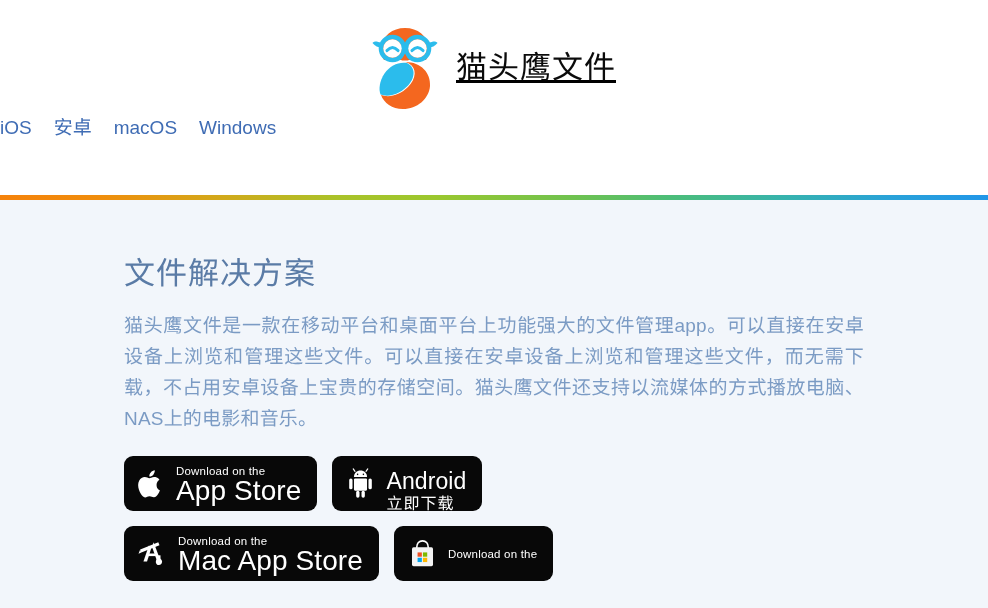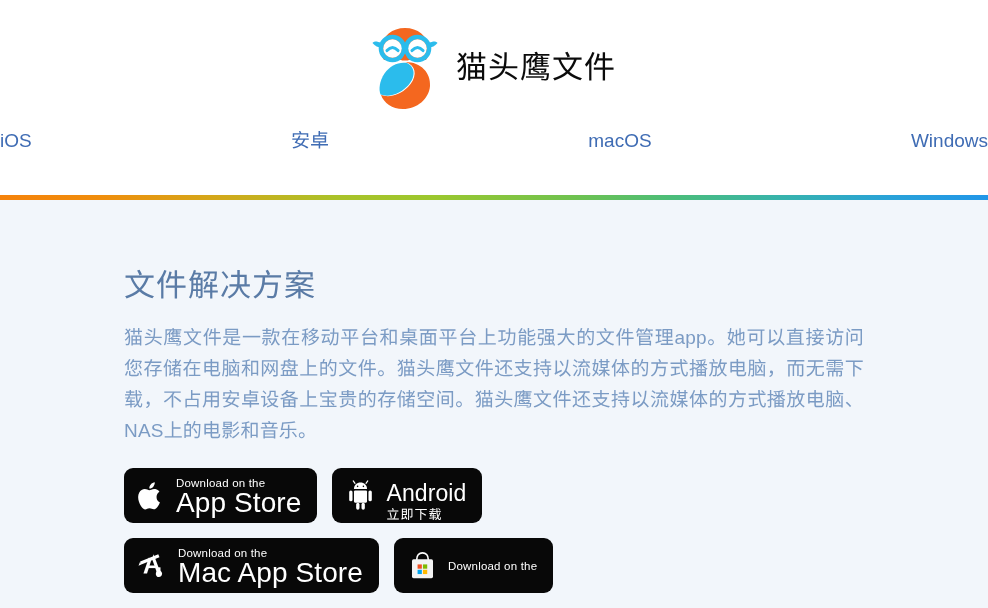--- a/index.html
+++ b/index.html
@@ -24,20 +24,21 @@
     position: relative;
   }
 
   .brand-row {
     display: flex;
     align-items: center;
     justify-content: center;
     padding-top: 36px;
     height: 100px;
     box-sizing: border-box;
+    text-decoration: underline;
   }
 
   .logo-wrap {
     width: 66px;
     height: 92px;
     flex: 0 0 auto;
     margin-right: 18px;
     display: block;
   }
 
@@ -60,24 +61,24 @@
     font-size: 17px;
     line-height: 24px;
     color: #8f959c;
     margin-top: 6px;
     letter-spacing: 0.5px;
     white-space: nowrap;
   }
 
   .main-nav {
     display: flex;
-    justify-content: space-between;
+    justify-content: flex-start;
     align-items: center;
     gap: 22px;
-    margin-top: 29px;
+    margin-top: 16px;
   }
 
   .nav-link {
     color: #3f6cb4;
     font-size: 19px;
     line-height: 24px;
     text-decoration: none;
     cursor: pointer;
     white-space: nowrap;
   }
@@ -99,21 +100,21 @@
       #35b2b0 80%,
       #29a2d8 90%,
       #2196e8 100%);
   }
 
   
   .page-body {
     background: #f2f6fb;
     height: 408px;
     box-sizing: border-box;
-    padding: 12px;
+    padding: 0;
   }
 
   .content {
     width: 740px;
     margin: 0 auto;
     padding-top: 54px;
     box-sizing: border-box;
   }
 
   .section-title {
@@ -182,24 +183,23 @@
   .badge-large {
     color: #ffffff;
     font-size: 28px;
     line-height: 24px;
     letter-spacing: 0.1px;
     white-space: nowrap;
     margin-top: 1px;
   }
 
   .badge-large.cjk {
-    font-size: 13px;
+    font-size: 16px;
     line-height: 18px;
     letter-spacing: 1px;
-    font-family: Liberation Mono, monospace;
   }
 
   .badge-large.big-title {
     font-size: 23px;
     line-height: 25px;
   }
 
   .badge-copy.android-copy .badge-large.big-title { margin-top: 14px; }
 </style>
 </head>
@@ -250,21 +250,21 @@
   </nav>
 
   <div class="accent-bar"></div>
 </header>
 
 <main class="page-body">
   <div class="content">
 
     <h1 class="section-title">文件解决方案</h1>
 
-    <p class="section-desc">猫头鹰文件是一款在移动平台和桌面平台上功能强大的文件管理app。她可以直接访问您存储在电脑和网盘上的文件。猫头鹰文件还支持以流媒体的方式播放电脑，而无需下载，不占用安卓设备上宝贵的存储空间。猫头鹰文件还支持以流媒体的方式播放电脑、NAS上的电影和音乐。</p>
+    <p class="section-desc">猫头鹰文件是一款在移动平台和桌面平台上功能强大的文件管理app。可以直接在安卓设备上浏览和管理这些文件。可以直接在安卓设备上浏览和管理这些文件，而无需下载，不占用安卓设备上宝贵的存储空间。猫头鹰文件还支持以流媒体的方式播放电脑、NAS上的电影和音乐。</p>
 
     <div class="badge-grid">
 
       <a class="store-badge" href="#">
         <span class="badge-icon">
           <svg viewBox="0 0 34 40" width="27" height="32" aria-hidden="true">
             <path d="M23.4 21.1c0-4.4 3.6-6.5 3.7-6.6-2-3-5.2-3.4-6.3-3.4-2.7-.3-5.2 1.6-6.6 1.6-1.3 0-3.4-1.5-5.6-1.5-2.9 0-5.5 1.7-7 4.3-3 5.2-.8 12.9 2.1 17.1 1.4 2.1 3.1 4.4 5.3 4.3 2.1-.1 2.9-1.4 5.5-1.4s3.3 1.4 5.6 1.3c2.3 0 3.8-2.1 5.2-4.2 1.6-2.4 2.3-4.7 2.3-4.8-.1 0-4.4-1.7-4.2-6.7z" fill="#ffffff"></path>
             <path d="M19.3 8.2c1.2-1.4 2-3.4 1.8-5.4-1.7.1-3.8 1.2-5 2.6-1.1 1.2-2.1 3.3-1.8 5.2 1.9.2 3.8-1 5-2.4z" fill="#ffffff"></path>
           </svg>
         </span>

